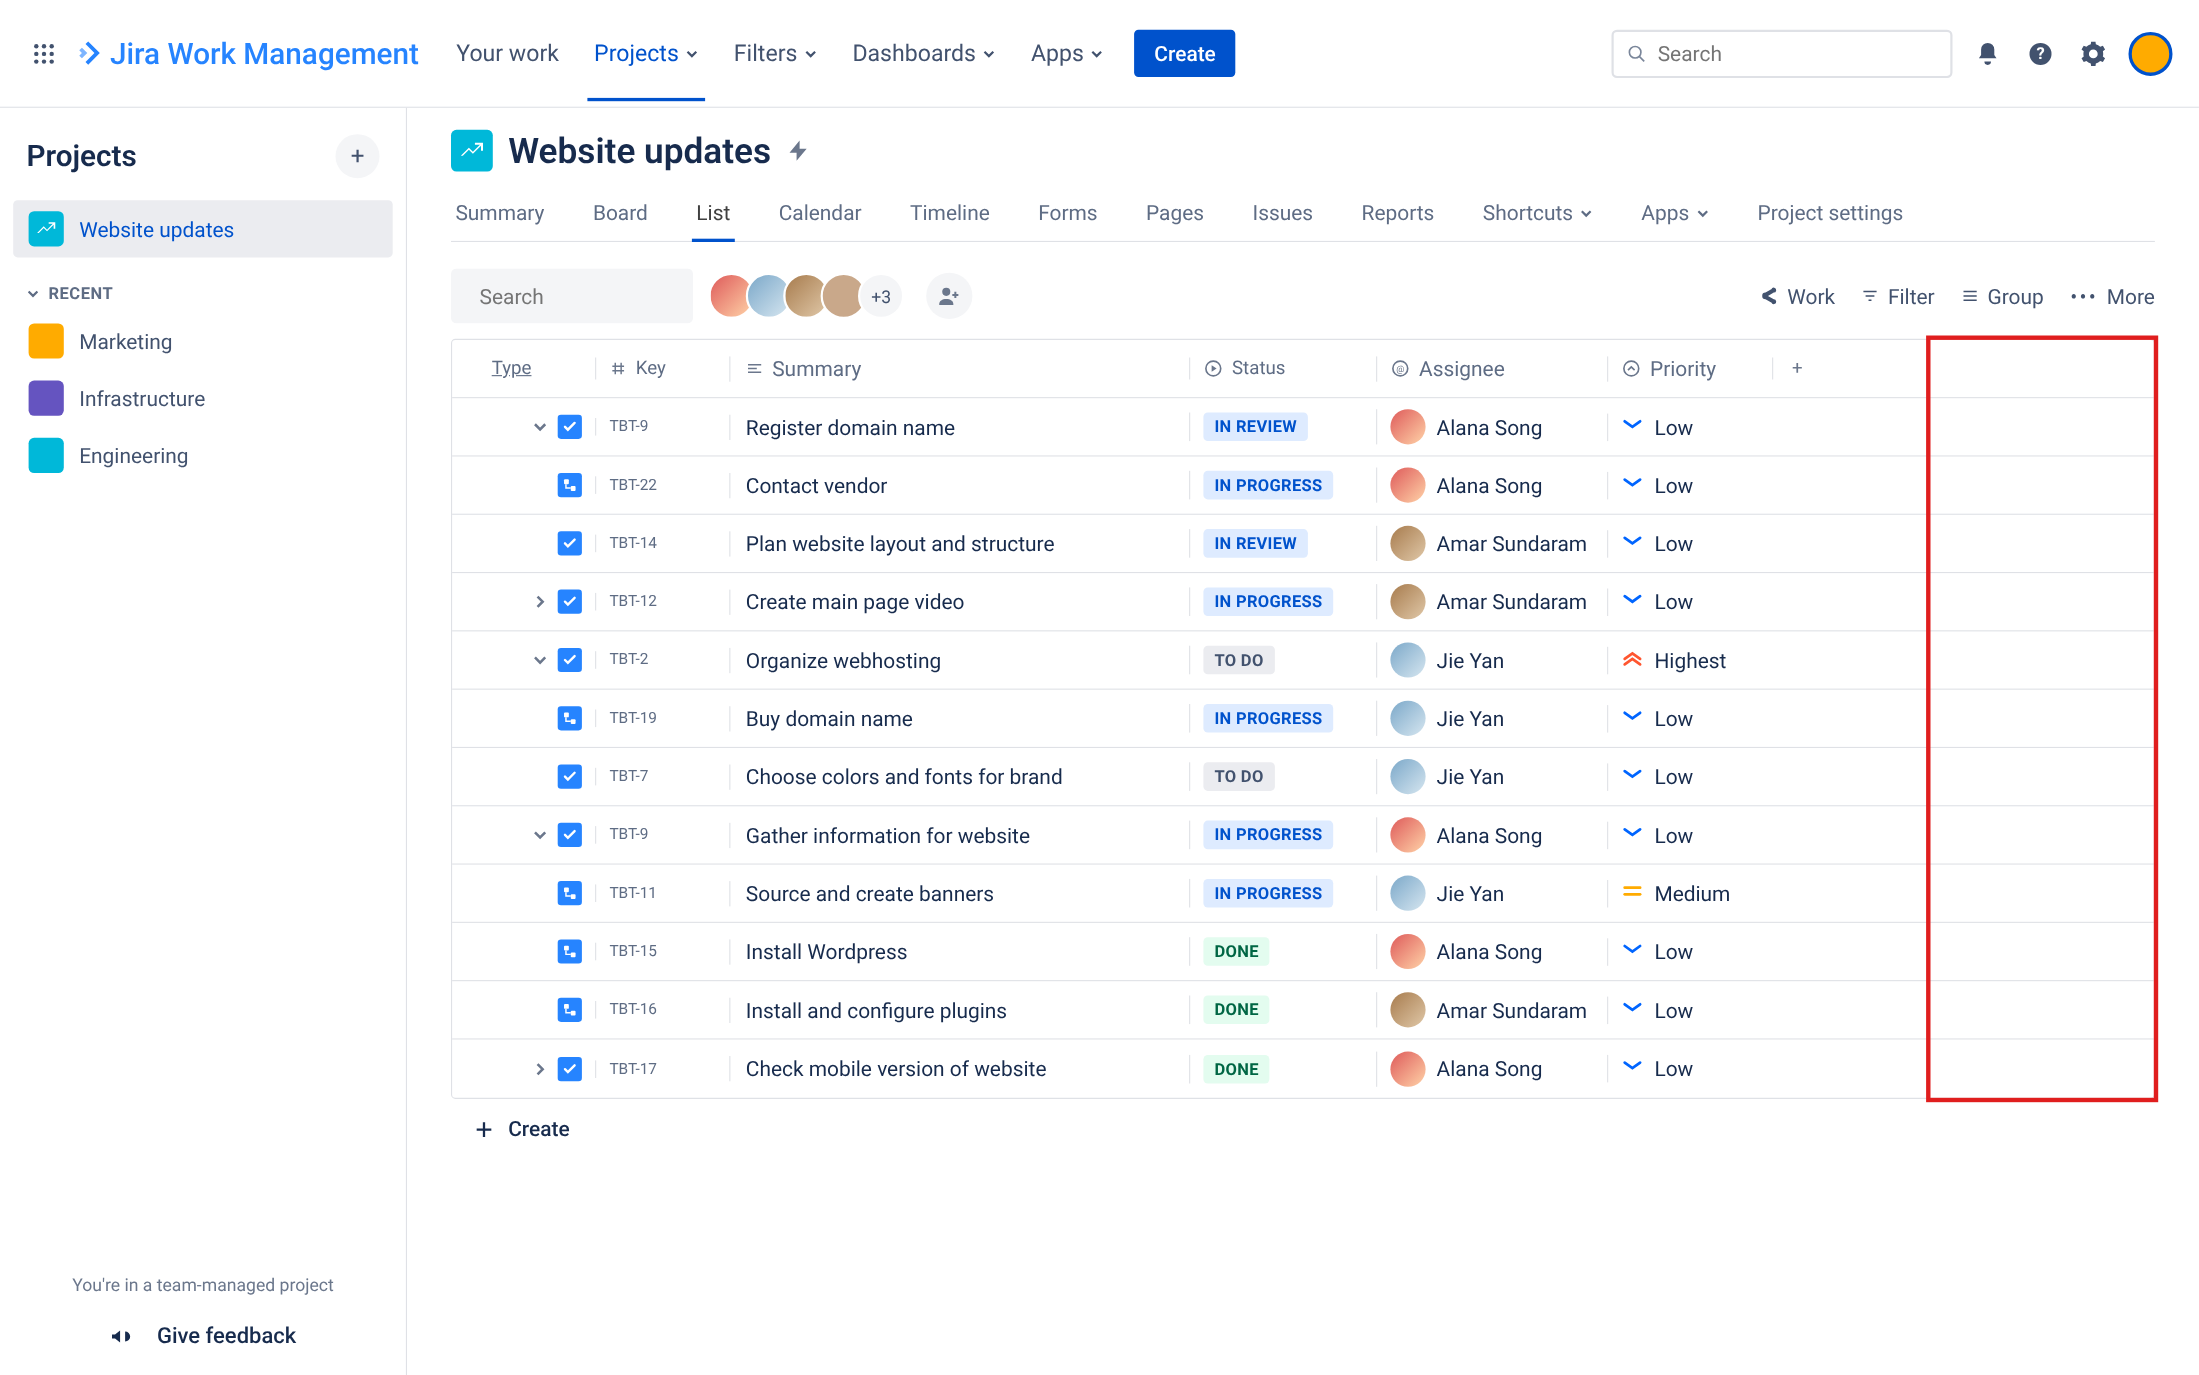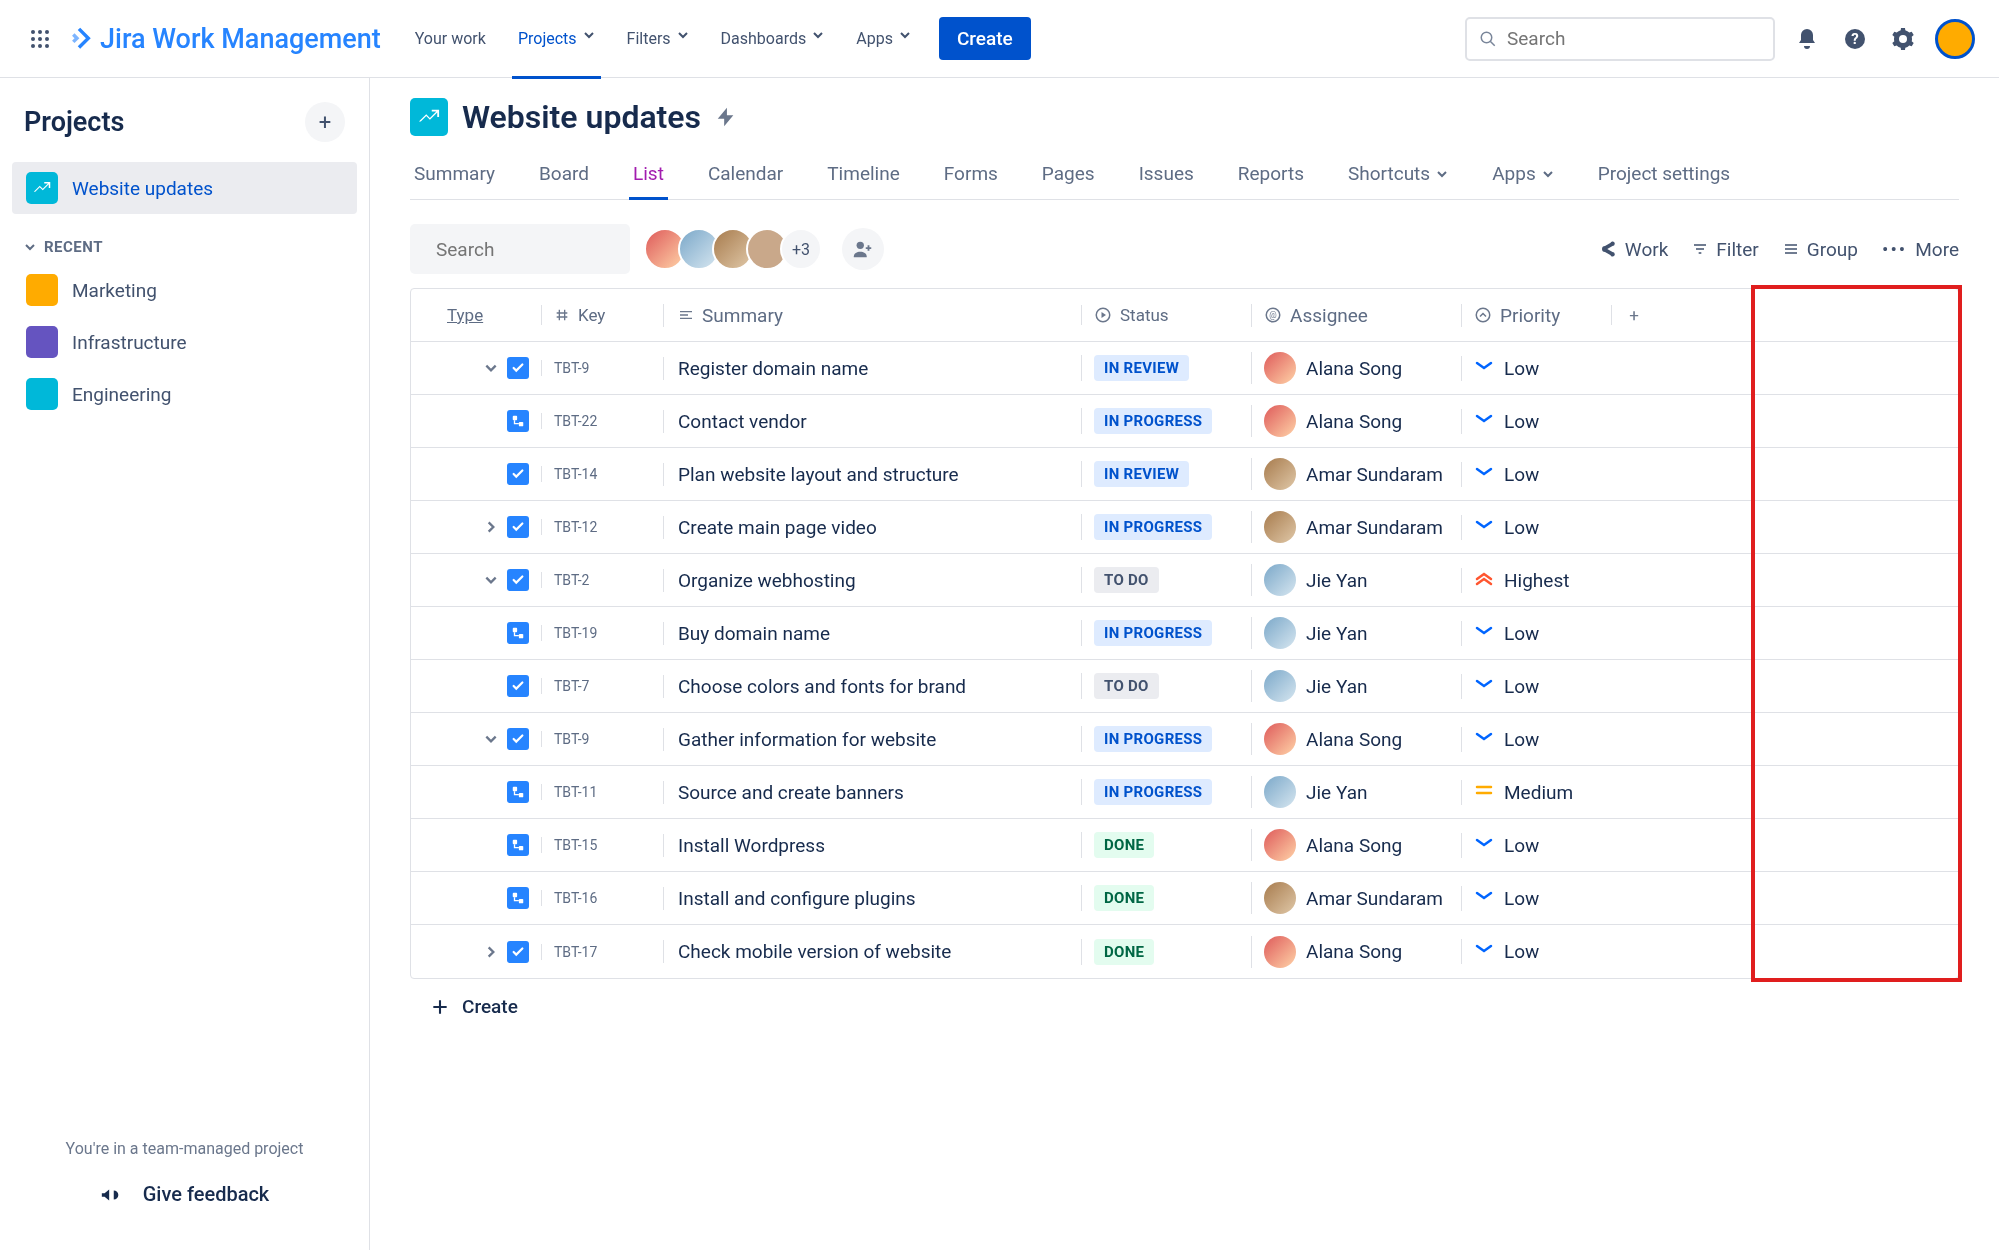--- a/index.html
+++ b/index.html
@@ -1,23 +1,23 @@
 <!DOCTYPE html>
 <html><head>
 <meta charset="utf-8">
 <style>
 * { box-sizing: border-box; margin: 0; padding: 0; font-family: -apple-system, BlinkMacSystemFont, "Segoe UI", Roboto, sans-serif; }
 body { background: #fff; color: #172B4D; font-size: 14px; width: 1999px; height: 1250px; overflow: hidden; }
 
 
-.topnav { height: 78px; border-bottom: 1px solid #dfe1e6; display: flex; align-items: center; padding: 0 24px; gap: 12px; }
+.topnav { height: 98px; border-bottom: 1px solid #dfe1e6; display: flex; align-items: center; padding: 0 24px; gap: 12px; }
 .app-switcher { width: 32px; height: 32px; display: flex; align-items: center; justify-content: center; cursor: pointer; }
 .logo { display: flex; align-items: center; gap: 6px; color: #2684FF; font-weight: 500; font-size: 27px; margin-right: 8px; }
 .nav-items { display: flex; align-items: center; gap: 4px; }
-.nav-item { padding: 8px 14px; color: #42526E; font-size: 16px; cursor: pointer; display: flex; align-items: flex-start; gap: 6px; border-radius: 3px; }
+.nav-item { padding: 8px 14px; color: #42526E; font-size: 21px; cursor: pointer; display: flex; align-items: center; gap: 6px; border-radius: 3px; }
 .nav-item.active { color: #0052CC; position: relative; }
 .nav-item.active::after { content: ''; position: absolute; bottom: -23px; left: 8px; right: 8px; height: 3px; background: #0052CC; }
 .chevron-down { width: 12px; height: 12px; }
 .create-btn { background: #0052CC; color: #fff; padding: 10px 18px; border-radius: 4px; font-size: 19px; font-weight: 500; cursor: pointer; margin-left: 10px; }
 .nav-right { margin-left: auto; display: flex; align-items: center; gap: 16px; }
 .search-box { width: 310px; height: 44px; border: 2px solid #dfe1e6; border-radius: 5px; display: flex; align-items: center; padding: 0 12px; gap: 10px; color: #7A869A; }
 .search-box input { border: none; outline: none; font-size: 19px; flex: 1; color: #7A869A; }
 .nav-icon { width: 32px; height: 32px; display: flex; align-items: center; justify-content: center; cursor: pointer; color: #42526E; }
 .avatar-top { width: 40px; height: 40px; border-radius: 50%; background: #FFAB00; border: 3px solid #0052CC; }
 
@@ -41,21 +41,21 @@
 
 
 .main { flex: 1; padding: 20px 40px; overflow: auto; }
 .proj-header { display: flex; align-items: center; gap: 14px; margin-bottom: 14px; }
 .proj-header-icon { width: 38px; height: 38px; border-radius: 5px; background: #00B8D9; display: flex; align-items: center; justify-content: center; }
 .proj-title { font-size: 32px; font-weight: 600; }
 .bolt-icon { color: #6B778C; }
 
 .tabs { display: flex; gap: 16px; border-bottom: 1px solid #dfe1e6; margin-bottom: 24px; }
 .tab { padding: 12px 4px 14px; color: #5E6C84; font-size: 19px; cursor: pointer; position: relative; display: flex; align-items: center; gap: 6px; margin-right: 20px; }
-.tab.active { color: #a21caf; }
+.tab.active { color: #404040; }
 .tab.active::after { content: ''; position: absolute; bottom: -1px; left: 0; right: 0; height: 3px; background: #0052CC; }
 
 .toolbar { display: flex; align-items: center; gap: 14px; margin-bottom: 14px; }
 .search-issues { width: 220px; height: 50px; background: #f4f5f7; border-radius: 5px; display: flex; align-items: center; padding: 0 14px; gap: 10px; border: 2px solid transparent; }
 .search-issues input { border: none; outline: none; background: transparent; font-size: 19px; flex: 1; }
 .avatars { display: flex; }
 .avatar { width: 42px; height: 42px; border-radius: 50%; border: 2px solid #fff; margin-left: -8px; }
 .avatar:first-child { margin-left: 0; }
 .avatar.count { background: #f4f5f7; color: #42526E; display: flex; align-items: center; justify-content: center; font-size: 16px; }
 .add-person { width: 42px; height: 42px; border-radius: 50%; background: #f4f5f7; display: flex; align-items: center; justify-content: center; cursor: pointer; color: #6B778C; margin-left:6px; }

